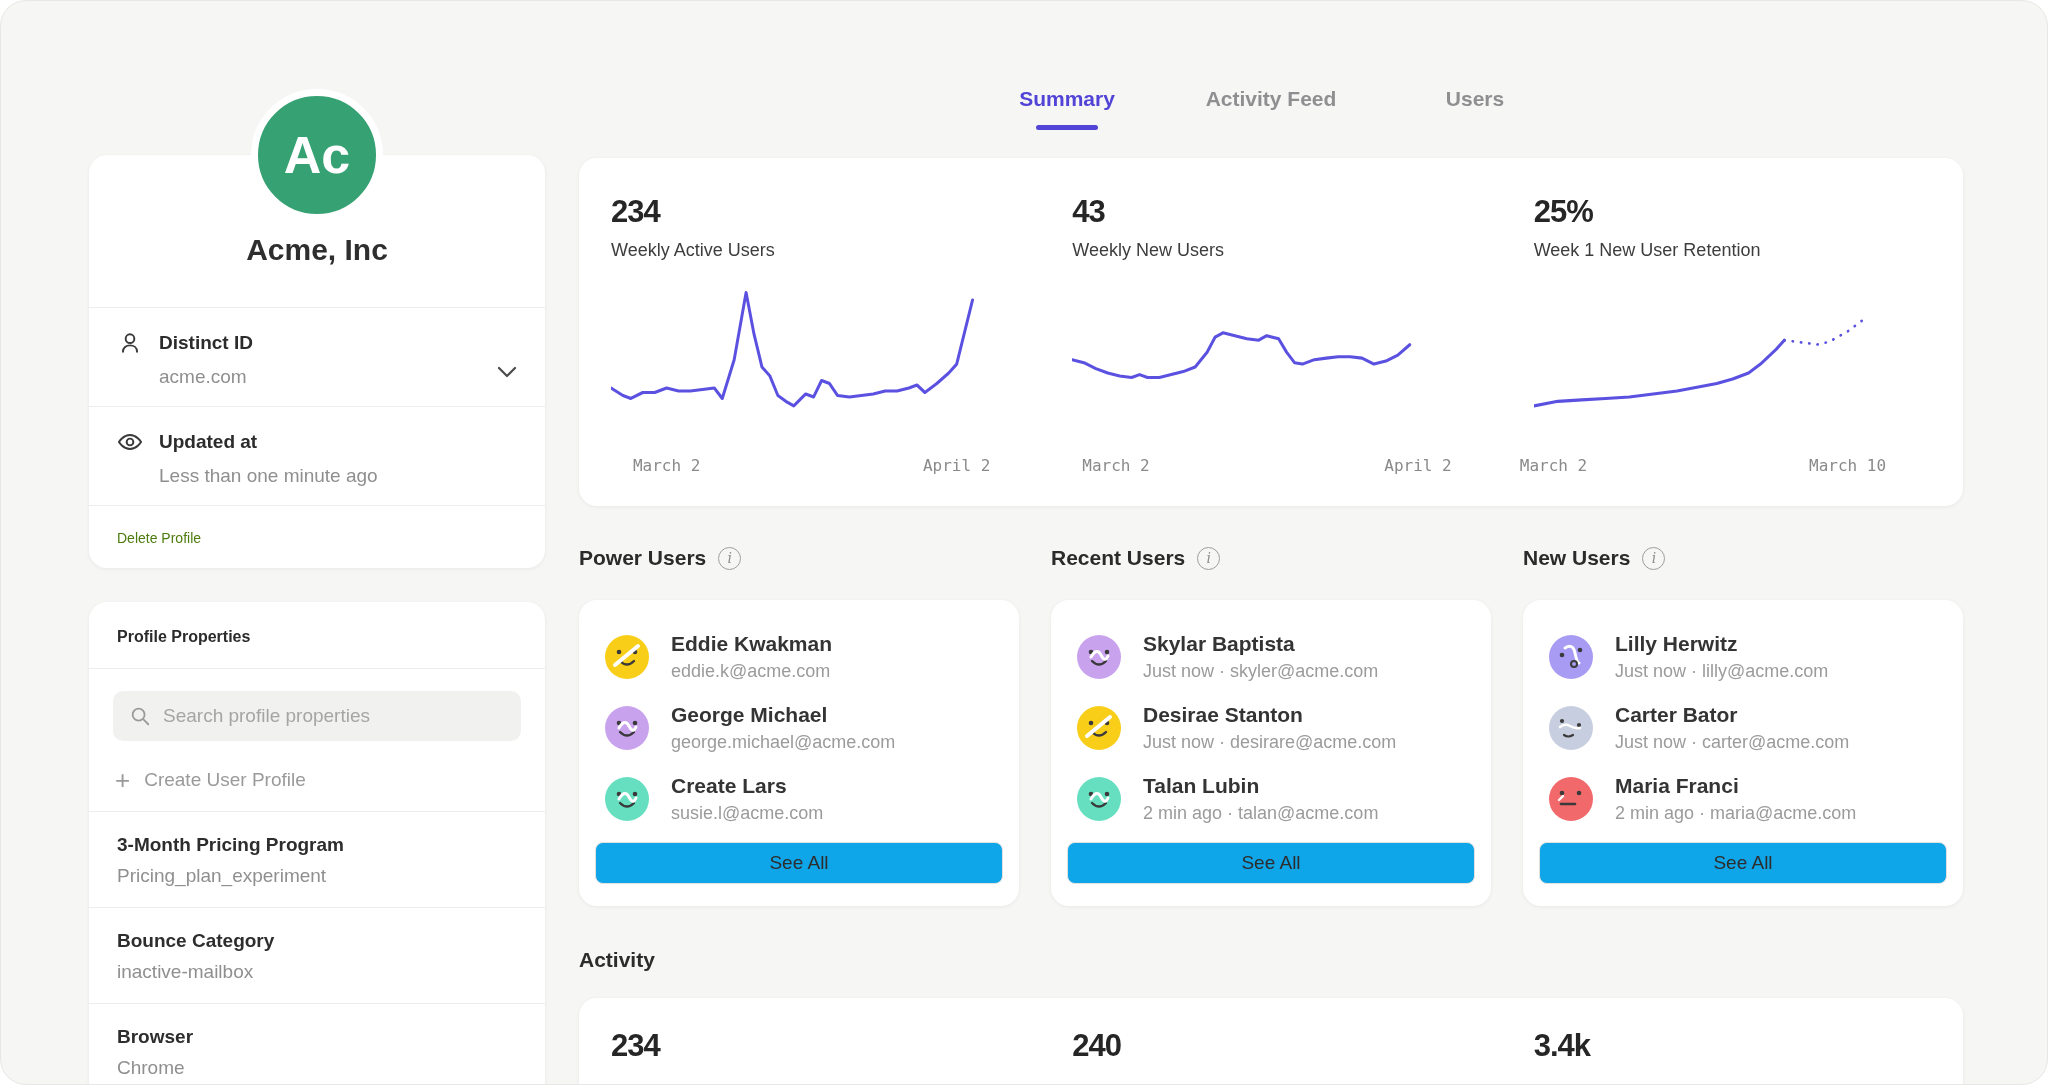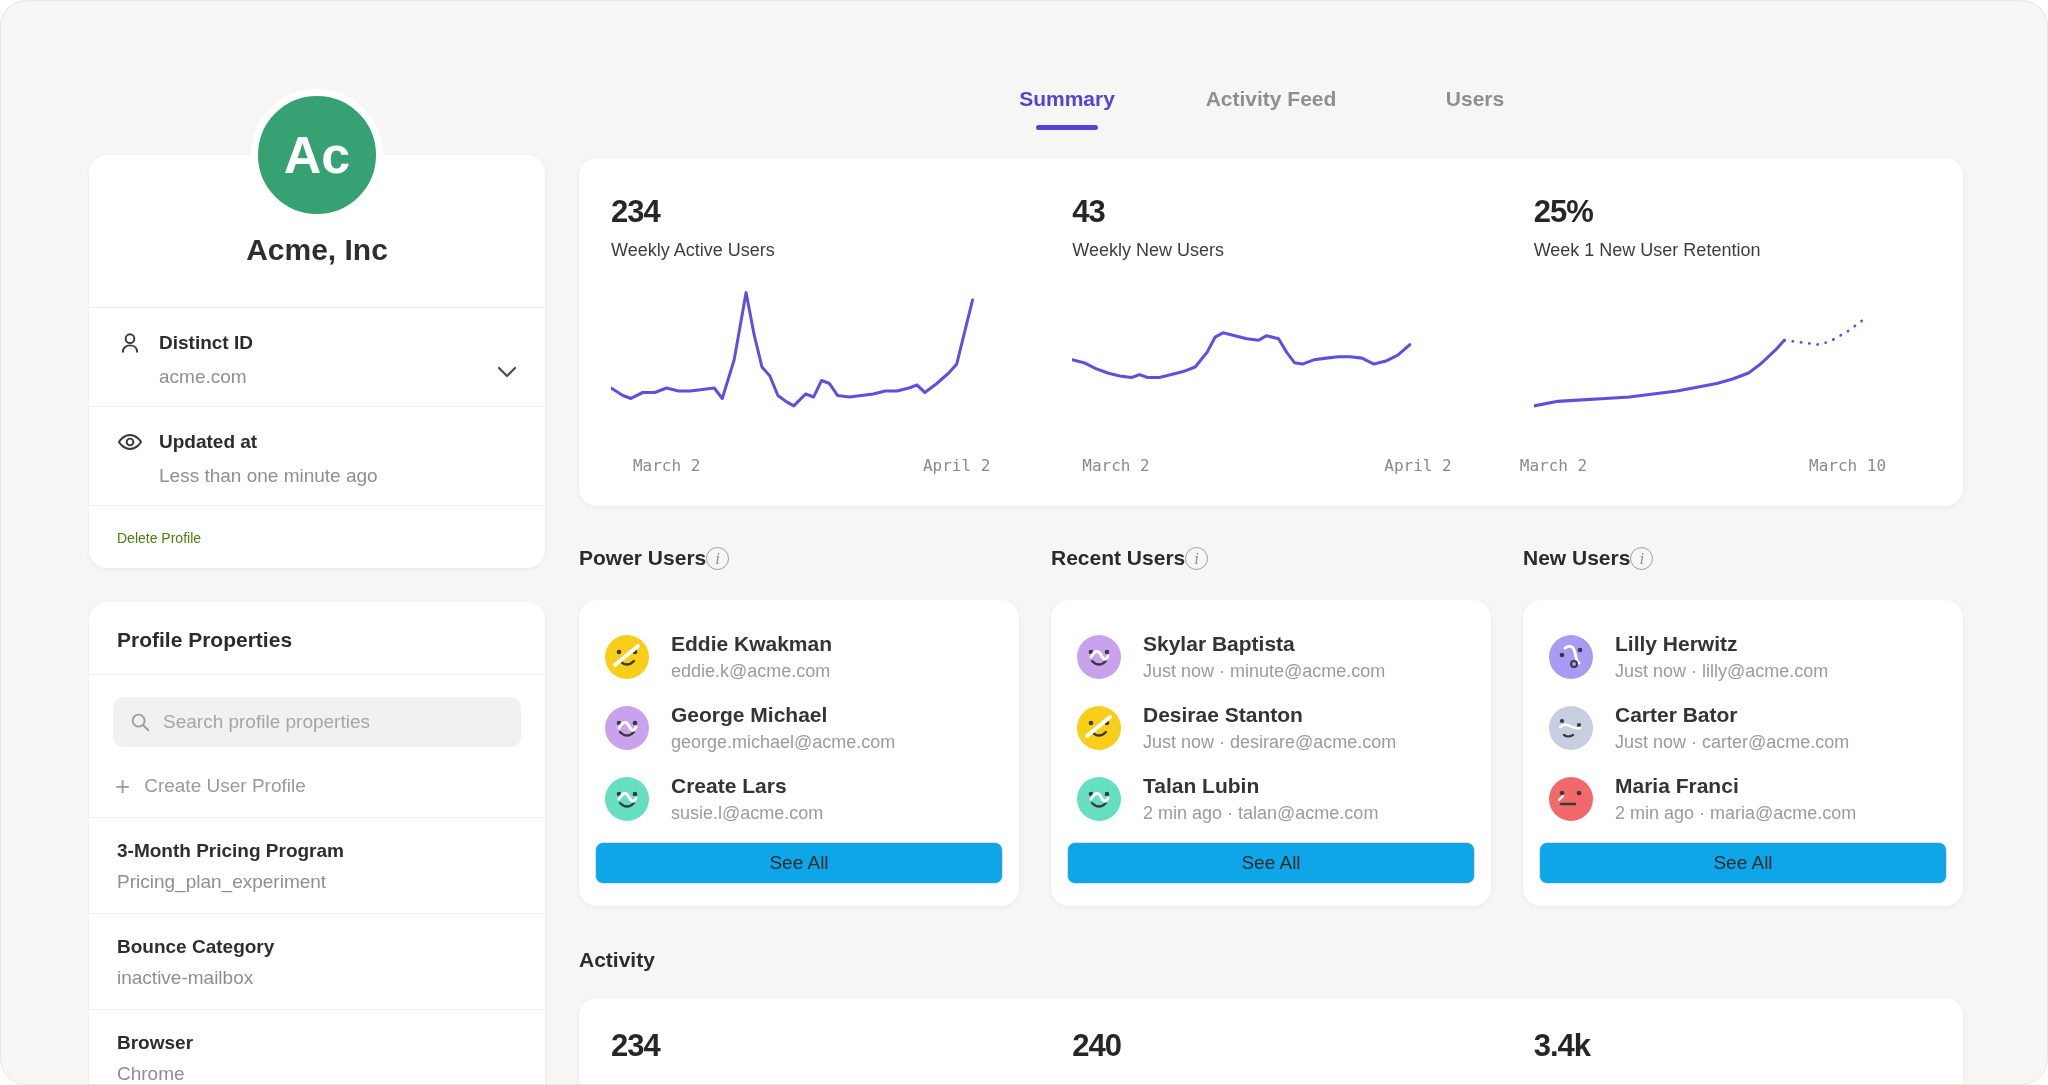--- a/index.html
+++ b/index.html
@@ -23,21 +23,21 @@
   .field-head { display:flex; align-items:center; gap:16px; }
   .ficon { width:26px; height:26px; flex:0 0 26px; display:inline-flex; }
   .ficon svg { width:26px; height:26px; stroke:#3a3a3a; fill:none; stroke-width:1.8; stroke-linecap:round; stroke-linejoin:round; }
   .field-label { font-size:19px; font-weight:700; color:#2c2c2c; }
   .field-value { margin-left:42px; margin-top:10px; font-size:19px; color:#8f8f8f; }
   .chevron { position:absolute; right:28px; top:56px; width:20px; height:12px; cursor:pointer; }
   .chevron svg { width:20px; height:12px; stroke:#4a4a4a; fill:none; stroke-width:2.2; stroke-linecap:round; stroke-linejoin:round; }
   .delete-row { padding:24px 28px 22px; font-size:14px; color:#4d7c0f; cursor:pointer; }
 
   .props-card { margin-top:34px; border-radius:18px; padding-bottom:30px; }
-  .props-title { padding:26px 28px 22px; font-size:21px; font-weight:700; color:#2b2b2b; }
+  .props-title { padding:26px 28px 22px; font-size:16px; font-weight:700; color:#2b2b2b; }
   .search-box { margin:22px 24px 6px; height:50px; background:#f1f1ef; border-radius:10px;
                 display:flex; align-items:center; gap:12px; padding:0 16px; }
   .search-box svg { width:22px; height:22px; stroke:#9b9b9b; fill:none; stroke-width:2; stroke-linecap:round; }
   .search-box input { flex:1; border:none; outline:none; background:transparent; font-size:19px;
                       color:#444; font-family:"Liberation Sans",sans-serif; }
   .search-box input::placeholder { color:#a5a5a5; }
   .create-row { display:flex; align-items:center; gap:14px; padding:22px 26px 20px; color:#9a9a9a;
                 font-size:19px; cursor:pointer; }
   .plus-icon { font-size:26px; line-height:20px; color:#9a9a9a; font-weight:400; }
   .prop-item { padding:22px 28px 20px; }
@@ -54,21 +54,21 @@
   .summary-card { margin-top:28px; display:grid; grid-template-columns:1fr 1fr 1fr; padding:36px 0 26px; }
   .stat-col { padding:0 32px; }
   .stat-value { font-size:31px; font-weight:700; color:#262626; letter-spacing:-1px; }
   .stat-label { margin-top:10px; font-size:18px; font-weight:500; color:#3d3d3d; }
   .chart { display:block; width:100%; height:175px; margin-top:16px; }
   .axis { position:relative; height:24px; margin-top:4px; font-family:"DejaVu Sans Mono", monospace;
           font-size:16px; color:#8a8a8a; }
   .axis span { position:absolute; transform:translateX(-50%); white-space:nowrap; }
 
   .lists-head { display:flex; justify-content:space-between; margin-top:40px; }
-  .lists-head > div { width:440px; display:flex; align-items:flex-end; }
+  .lists-head > div { width:440px; display:flex; align-items:center; gap:12px; }
   .list-title { font-size:21px; font-weight:700; color:#2b2b2b; }
   .info-icon { width:23px; height:23px; border-radius:50%; border:1.5px solid #9e9e9e; color:#8e8e8e;
                font-size:14px; font-family:"DejaVu Serif", serif; font-style:italic;
                display:inline-flex; align-items:center; justify-content:center; cursor:pointer; }
   .lists-row { display:flex; justify-content:space-between; margin-top:30px; }
   .user-card { width:440px; height:306px; position:relative; padding:32px 0 0; }
   .user-row { display:flex; align-items:center; gap:22px; padding:0 26px; margin-bottom:21px; cursor:pointer; }
   .user-avatar { width:44px; height:44px; border-radius:50%; flex:0 0 44px; }
   .user-avatar svg { width:44px; height:44px; display:block; }
   .user-name { font-size:21px; font-weight:700; color:#343434; }
@@ -289,21 +289,21 @@
           <span class="user-avatar" style="background-color: rgb(201, 162, 238);">
             <svg viewBox="0 0 44 44">
                 <circle cx="14" cy="17" r="2.3" fill="#3a3a3a"></circle>
                 <circle cx="30" cy="17" r="2.3" fill="#3a3a3a"></circle>
                 <path d="M15 26 Q22 33 29 26" stroke="#3a3a3a" stroke-width="2.4" fill="none" stroke-linecap="round"></path>
                 <path d="M14 22 Q20 12 24 20 T31 21" stroke="#fff" stroke-width="3" fill="none" stroke-linecap="round"></path>
               </svg>
           </span>
           <div>
             <div class="user-name">Skylar Baptista</div>
-            <div class="user-detail">Just now · minute@acme.com</div>
+            <div class="user-detail">Just now · skyler@acme.com</div>
           </div>
         </div>
         <div class="user-row">
           <span class="user-avatar" style="background-color: rgb(248, 206, 24);">
             <svg viewBox="0 0 44 44">
                 <circle cx="14" cy="17" r="2.3" fill="#3a3a3a"></circle>
                 <circle cx="30" cy="17" r="2.3" fill="#3a3a3a"></circle>
                 <path d="M15 26 Q22 33 29 26" stroke="#3a3a3a" stroke-width="2.4" fill="none" stroke-linecap="round"></path>
                 <path d="M10 30 L33 11" stroke="#fff" stroke-width="4" stroke-linecap="round"></path>
               </svg>

